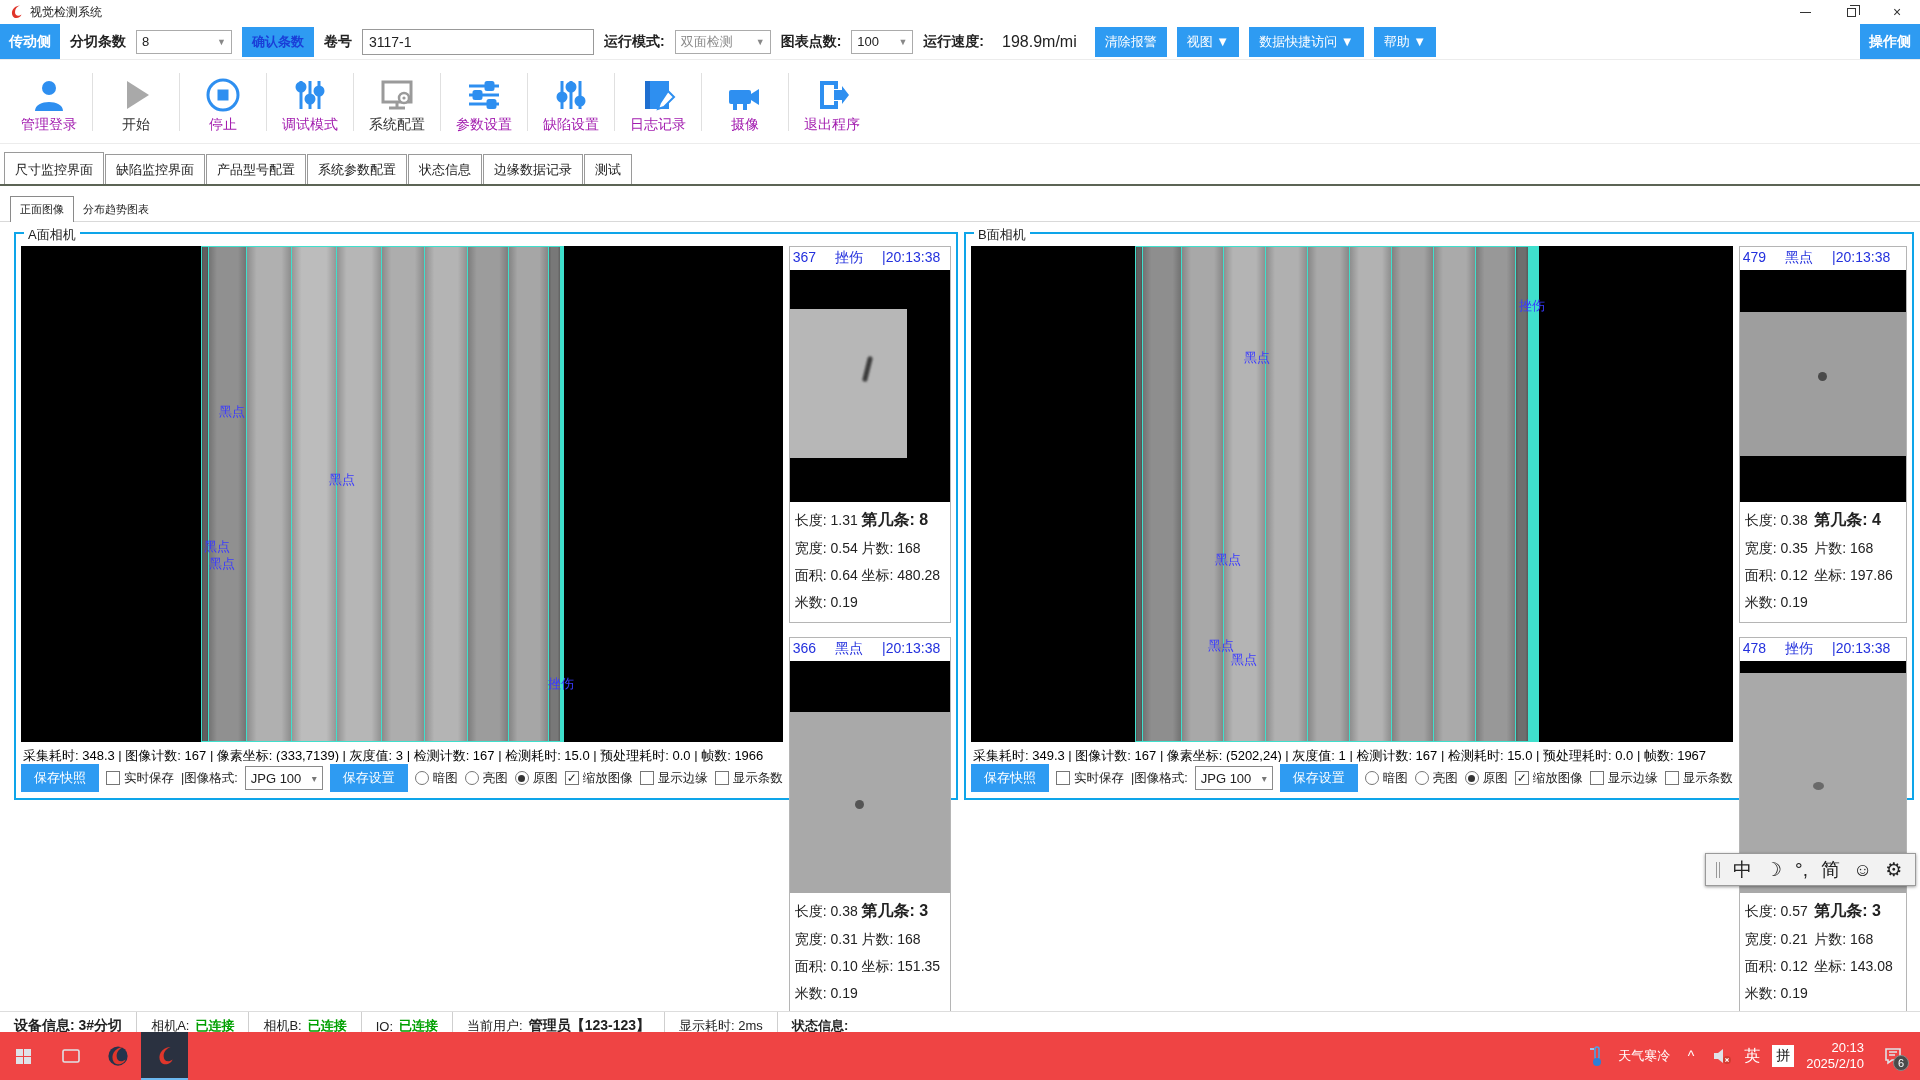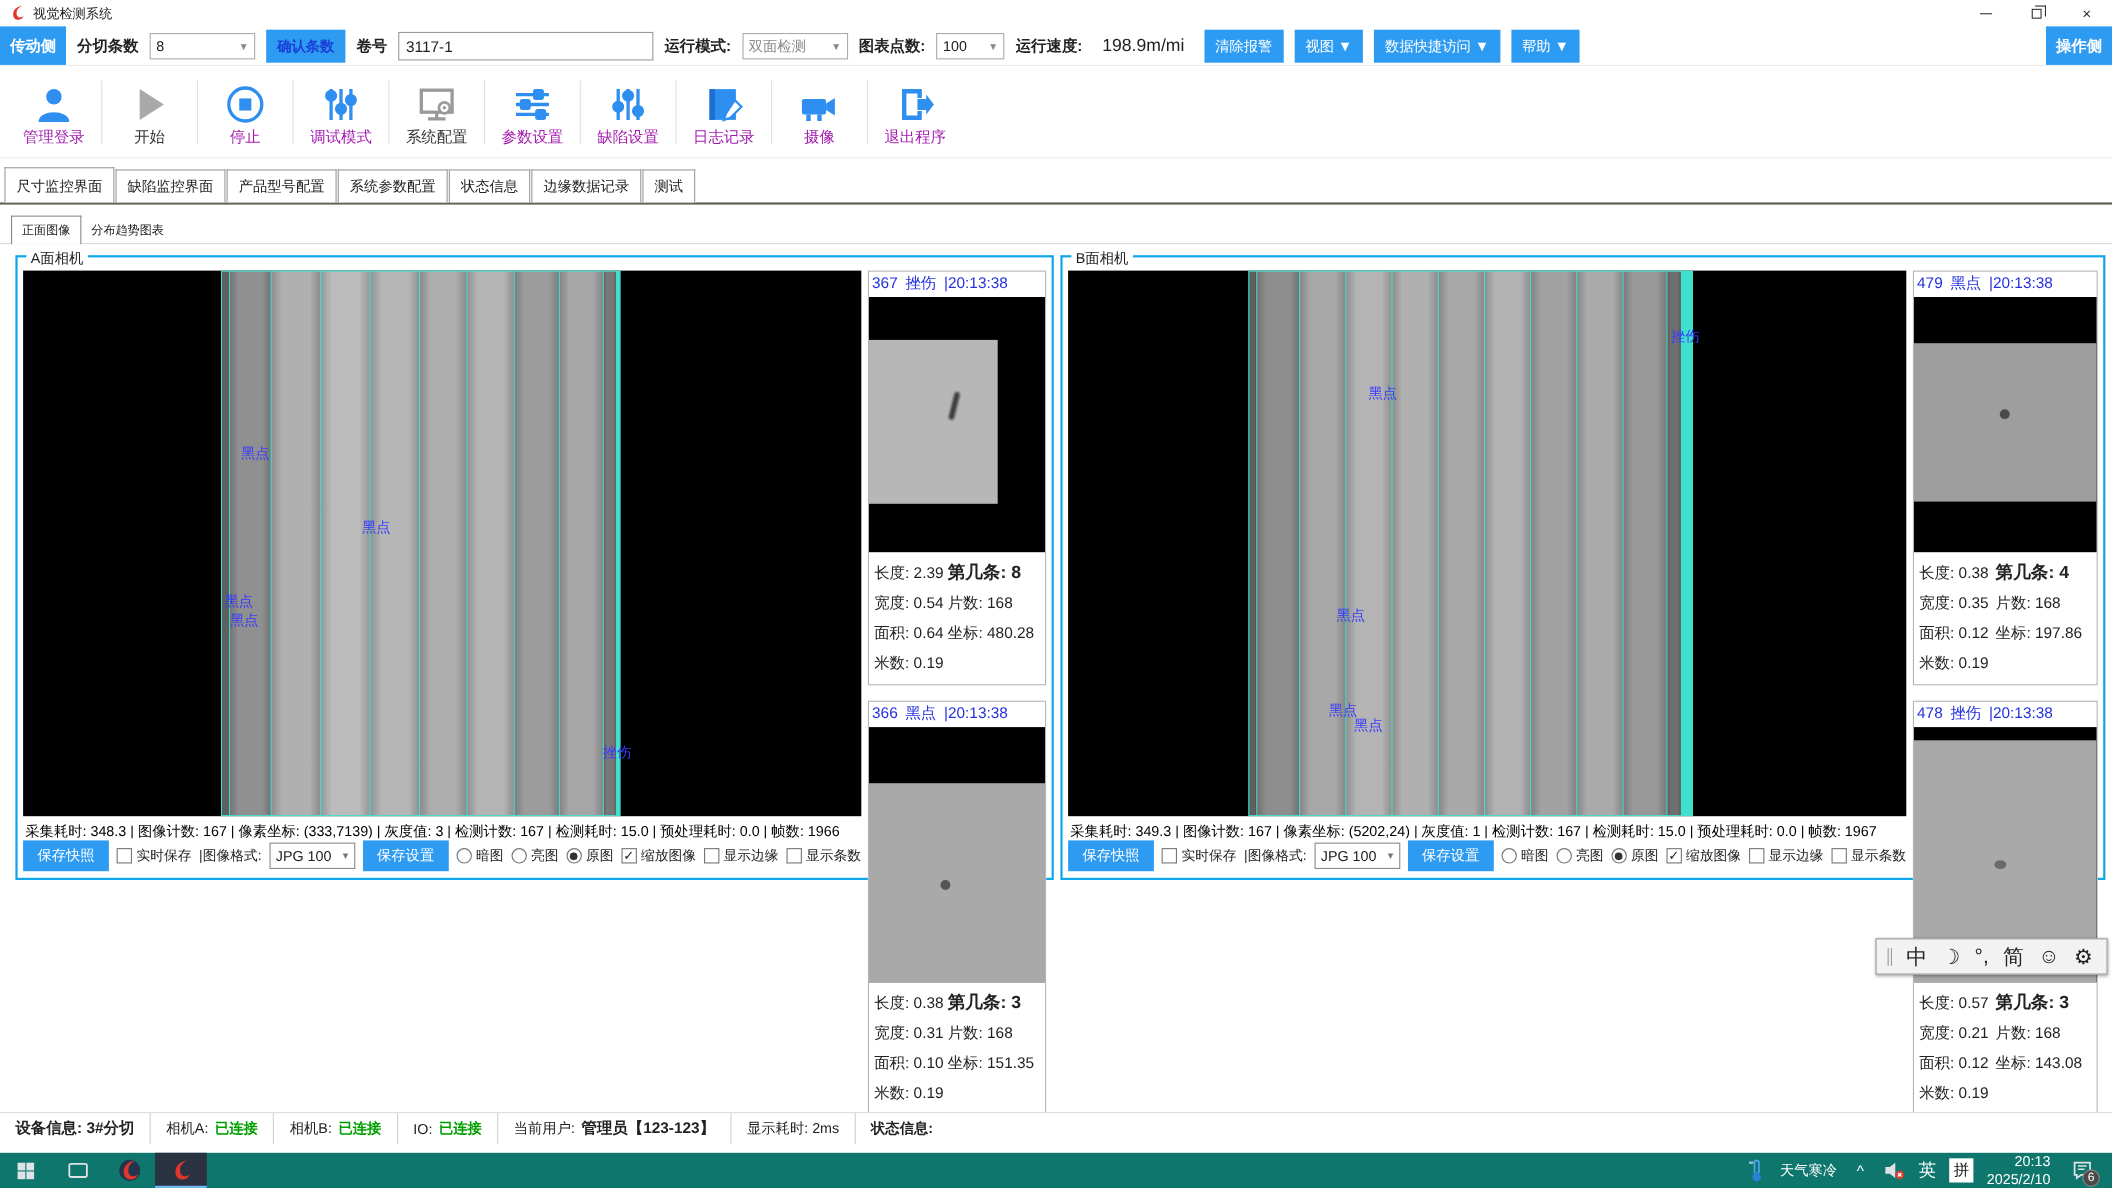--- a/index.html
+++ b/index.html
@@ -56,37 +56,37 @@
   .ctrl-row { display:flex; align-items:center; gap:7px; font-size:12.5px; padding:2px 0; white-space:nowrap; }
   .btn-ctrl { background:#2e9bf2; color:#fff; font-size:13px; padding:5px 13px; cursor:pointer; }
   .cb { width:14px; height:14px; border:1px solid #767676; background:#fff; display:inline-flex; align-items:center; justify-content:center; font-size:12px; color:#222; flex:none; }
   .rb { width:14px; height:14px; border:1px solid #767676; border-radius:50%; background:#fff; display:inline-flex; align-items:center; justify-content:center; flex:none; }
   .rb.on::after { content:""; width:7px; height:7px; border-radius:50%; background:#333; }
   .citem { display:flex; align-items:center; gap:4px; cursor:pointer; }
   .fmt-combo { border:1px solid #8a8a8a; height:24px; width:78px; display:flex; align-items:center; padding:0 5px; font-size:13px; background:#fff; }
   
   .sidebar { width:180px; display:flex; flex-direction:column; gap:14px; }
   .defect-card { border:1px solid #b5b5b5; background:#fff; }
-  .dc-head { display:flex; gap:7px; padding:2px 3px 3px; font-size:14px; color:#2330dd; }
+  .dc-head { display:flex; gap:19px; padding:2px 3px 3px; font-size:14px; color:#2330dd; }
   .dc-img { height:232px; background:#000; position:relative; overflow:hidden; }
   .dc-stats { display:grid; grid-template-columns:1fr 1.25fr; padding:8px 5px 10px; font-size:14px; row-gap:9px; align-items:center; }
   .dc-strip { font-weight:bold; font-size:16px; }
   .scratch { position:absolute; width:5px; height:26px; background:#3c3c3c; border-radius:3px; transform:rotate(14deg); filter:blur(1px); }
   .dot { position:absolute; width:9px; height:9px; border-radius:50%; filter:blur(.6px); }
   
   .statusbar { position:absolute; left:0; right:0; bottom:40px; height:29px; display:flex; align-items:center; border-top:1px solid #ddd; font-size:13px; background:#fff; }
   .seg { padding:0 14px; border-right:1px solid #cfcfcf; display:flex; align-items:center; gap:6px; height:100%; white-space:nowrap; }
   .seg.nb { border-right:none;font-weight:bold; }
   .bold { font-weight:bold; font-size:14px; }
   .green { color:#00a000; font-weight:bold; }
   
   .ime-bar { position:absolute; left:1705px; top:853px; width:211px; height:33px; background:#f2f2f2; border:1px solid #9a9a9a; display:flex; align-items:center; gap:13px; padding:0 10px; font-size:19px; color:#222; z-index:10; box-shadow:0 1px 3px rgba(0,0,0,.4); }
   .ime-handle { width:4px; height:16px; border-left:1px solid #999; border-right:1px solid #999; }
   
-  .taskbar { position:absolute; left:0; right:0; bottom:0; height:32px; background:#0f766e; color:#fff; display:flex; align-items:stretch; }
+  .taskbar { position:absolute; left:0; right:0; bottom:0; height:48px; background:#ef4444; color:#fff; display:flex; align-items:stretch; }
   .tb-icon { width:47px; display:flex; align-items:center; justify-content:center; cursor:pointer; }
   .tb-icon.active { background:#2a3140; box-shadow:inset 0 -2px 0 #6cb8f0; }
   .win-logo { display:grid; grid-template-columns:7px 7px; grid-template-rows:7px 7px; gap:1px; }
   .win-logo i { background:#dfe3e8; }
   .tright { margin-left:auto; display:flex; align-items:center; gap:12px; padding-right:10px; font-size:13px; }
   .lang-box { background:#fff; color:#111; width:22px; height:22px; display:flex; align-items:center; justify-content:center; font-size:14px; }
   .clock { text-align:right; font-size:13px; line-height:1.25; }
   .badge-wrap { position:relative; width:34px; height:40px; display:flex; align-items:center; justify-content:center; }
   .badge { position:absolute; right:1px; bottom:5px; background:#4a4a4a; color:#fff; border-radius:50%; width:16px; height:16px; font-size:11px; display:flex; align-items:center; justify-content:center; border:1px solid #888; }
 </style>
@@ -335,21 +335,21 @@
             <div class="dc-head">
               <span>367</span>
               <span>挫伤</span>
               <span>|20:13:38</span>
             </div>
             <div class="dc-img">
               <div style="position:absolute;left:0;top:17%;width:73%;height:64%;background:#b7b7b7"></div>
               <div class="scratch" style="left:47%;top:37%"></div>
             </div>
             <div class="dc-stats">
-              <span>长度: 2.39</span>
+              <span>长度: 1.31</span>
               <span class="dc-strip">第几条: 8</span>
               <span>宽度: 0.54</span>
               <span>片数: 168</span>
               <span>面积: 0.64</span>
               <span>坐标: 480.28</span>
               <span>米数: 0.19</span>
               <span></span>
             </div>
           </div>
           <div class="defect-card">

